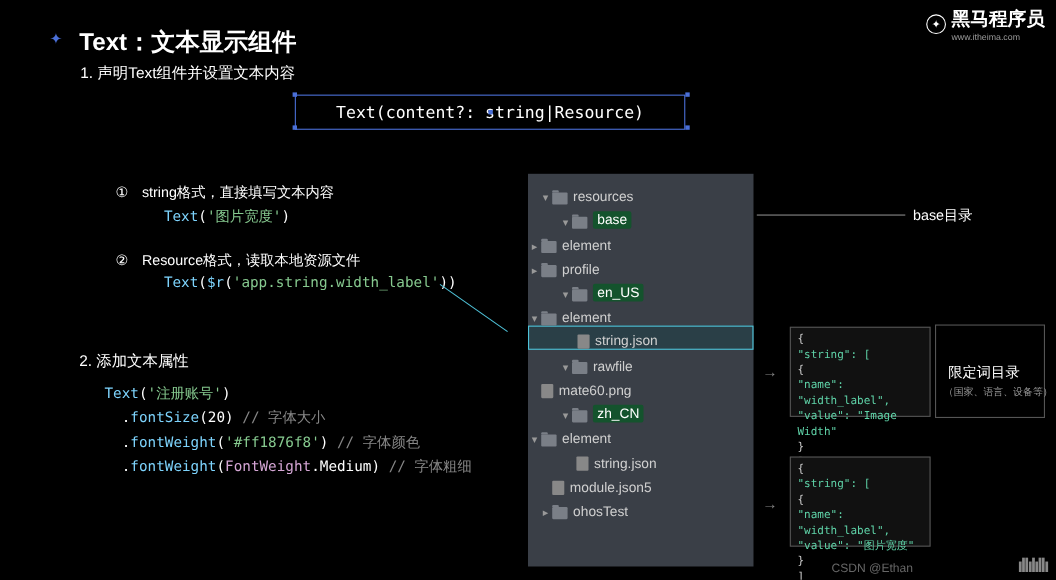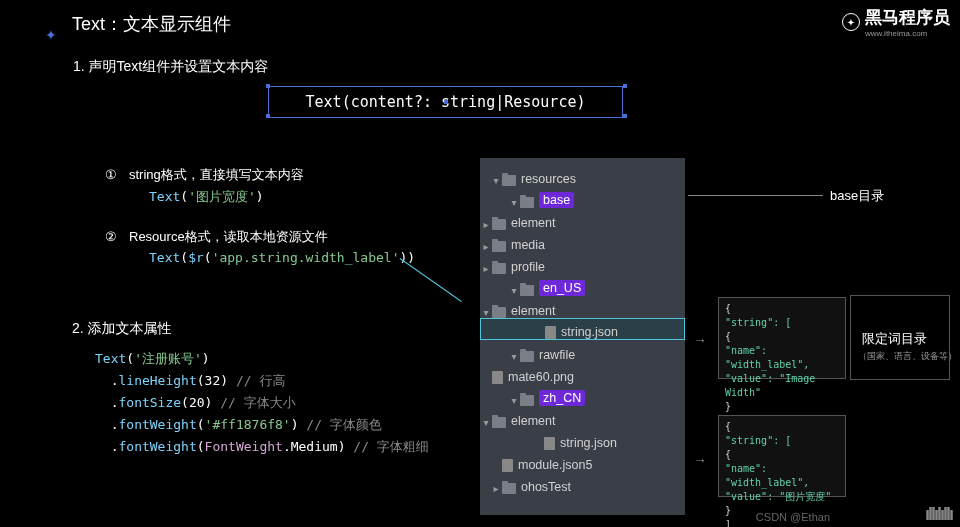--- a/index.html
+++ b/index.html
@@ -2,21 +2,21 @@
 <html><head>
 <meta charset="utf-8">
 <style>
 *{margin:0;padding:0;box-sizing:border-box}
 body{width:960px;height:527px;background:#000;color:#fff;font-family:"Microsoft YaHei",sans-serif;font-size:13px;position:relative;overflow:hidden}
 .logo{position:absolute;top:6px;right:10px;display:flex;align-items:center;gap:5px}
 .logo-icon{width:18px;height:18px;border:1.5px solid #fff;border-radius:50%;display:flex;align-items:center;justify-content:center;font-size:10px}
 .logo-text{font-size:17px;font-weight:bold}
 .logo-url{font-size:8px;color:#999}
 .bullet{position:absolute;top:27px;left:45px;color:#4a6fd8;font-size:14px}
-.title{position:absolute;top:12px;left:72px;font-size:18px;font-weight:normal}
+.title{position:absolute;top:23px;left:72px;font-size:22px;font-weight:bold}
 .sec1{position:absolute;top:58px;left:73px;font-size:14px}
 .sig-box{position:absolute;top:86px;left:268px;width:355px;height:32px;border:1.5px solid #4a6fd8;display:flex;align-items:center;justify-content:center;font-family:Consolas,monospace;font-size:15px}
 .sig-box::before,.sig-box::after{content:'';position:absolute;width:4px;height:4px;background:#4a6fd8}
 .sig-box::before{top:-3px;left:-3px;box-shadow:357px 0 #4a6fd8,0 30px #4a6fd8,357px 30px #4a6fd8}
 .item1{position:absolute;top:166px;left:105px}
 .item2{position:absolute;top:228px;left:105px}
 .circ{display:inline-block;width:16px;margin-right:8px}
 .code{font-family:Consolas,monospace;font-size:13px;margin-top:4px;margin-left:44px}
 .fn{color:#7dd3fc}
 .str{color:#86c98f}
@@ -25,23 +25,23 @@
 .cmt{color:#888}
 .kw{color:#d4a5d4}
 .tree{position:absolute;top:158px;left:480px;width:205px;height:357px;background:#3a3f47;font-family:sans-serif;font-size:12.5px;padding-top:6px}
 .ti{display:flex;align-items:flex-end;height:22px;color:#d0d0d0}
 .chev{width:12px;text-align:center;color:#999;font-size:10px}
 .chev.o::before{content:'▾'}
 .chev.c::before{content:'▸'}
 .fold{width:14px;height:11px;background:#7a7f87;margin-right:5px;border-radius:1px;position:relative}
 .fold::before{content:'';position:absolute;top:-2px;left:0;width:6px;height:2px;background:#7a7f87;border-radius:1px 1px 0 0}
 .file{width:11px;height:13px;background:#888;margin-right:5px;border-radius:1px}
-.hl{background:#6d28d9;color:#fff;padding:1px 4px;border-radius:2px}
+.hl{background:#14532d;color:#fff;padding:1px 4px;border-radius:2px}
 .sel{border:1.5px solid #4fc3d9;background:#2a3f47}
-.i0{padding-left:10px}.i1{padding-left:28px}.i2{}.i3{padding-left:64px}
+.i0{padding-left:10px}.i1{padding-left:28px}.i2{}.i3{padding-left:44px}
 .conn1{position:absolute;top:195px;left:688px;width:135px;height:1px;border-top:1px solid #888}
 .lbl1{position:absolute;top:187px;left:830px;font-size:13px}
 .json-box{position:absolute;border:1px solid #555;background:#111;font-family:Consolas,monospace;font-size:10px;line-height:14px;padding:4px 6px;color:#ccc}
 .jb1{top:297px;left:718px;width:128px;height:82px}
 .jb2{top:415px;left:718px;width:128px;height:82px}
 .jk{color:#5fd3a8}
 .jv{color:#5fd3a8}
 .lbl2{position:absolute;top:330px;left:862px;font-size:13px}
 .lbl2s{position:absolute;top:350px;left:858px;font-size:9px;color:#999}
 .box-r{position:absolute;top:295px;left:850px;width:100px;height:85px;border:1px solid #555}
@@ -78,21 +78,20 @@
 </div>
 
 <div class="item2">
   <span class="circ">②</span><span>Resource格式，读取本地资源文件</span>
   <div class="code"><span class="fn">Text</span><span>(</span><span class="fn">$r</span><span>(</span><span class="str">'app.string.width_label'</span><span>)</span><span>)</span></div>
 </div>
 
 <div class="sec2">2. 添加文本属性</div>
 <div class="code2">
   <div><span class="fn">Text</span><span>(</span><span class="str">'注册账号'</span><span>)</span></div>
-  <div>&nbsp;&nbsp;<span>.</span><span class="fn">lineHeight</span><span>(32)</span><span class="cmt"> // 行高</span></div>
   <div>&nbsp;&nbsp;<span>.</span><span class="fn">fontSize</span><span>(20)</span><span class="cmt"> // 字体大小</span></div>
   <div>&nbsp;&nbsp;<span>.</span><span class="fn">fontWeight</span><span>(</span><span class="str">'#ff1876f8'</span><span>)</span><span class="cmt"> // 字体颜色</span></div>
   <div>&nbsp;&nbsp;<span>.</span><span class="fn">fontWeight</span><span>(</span><span class="kw">FontWeight</span><span>.Medium)</span><span class="cmt"> // 字体粗细</span></div>
 </div>
 
 <div class="line-tree lt1"></div>
 
 <div class="tree">
   <div class="ti i0">
       <span class="chev o"></span>
@@ -101,25 +100,20 @@
     </div>
   <div class="ti i1">
       <span class="chev o"></span>
       <span class="fold"></span>
       <span class="hl">base</span>
     </div>
   <div class="ti i2">
       <span class="chev c"></span>
       <span class="fold"></span>
       <span>element</span>
-    </div>
-  <div class="ti i2">
-      <span class="chev c"></span>
-      <span class="fold"></span>
-      <span>media</span>
     </div>
   <div class="ti i2">
       <span class="chev c"></span>
       <span class="fold"></span>
       <span>profile</span>
     </div>
   <div class="ti i1">
       <span class="chev o"></span>
       <span class="fold"></span>
       <span class="hl">en_US</span>

